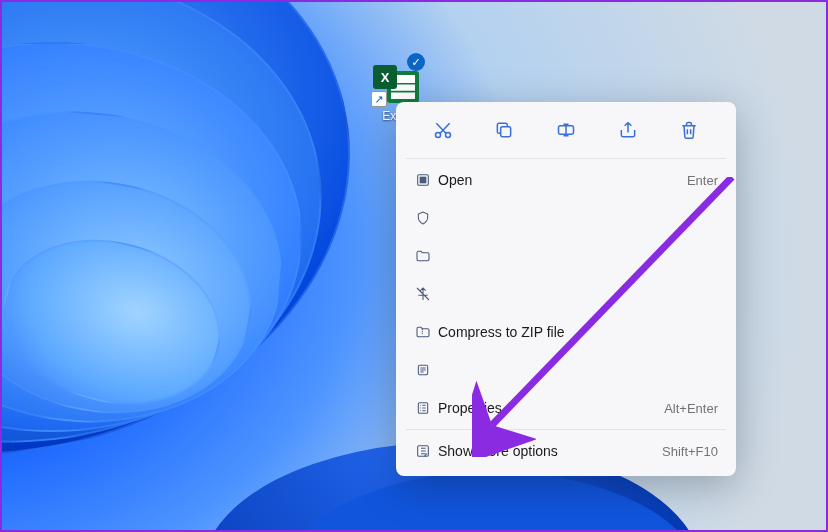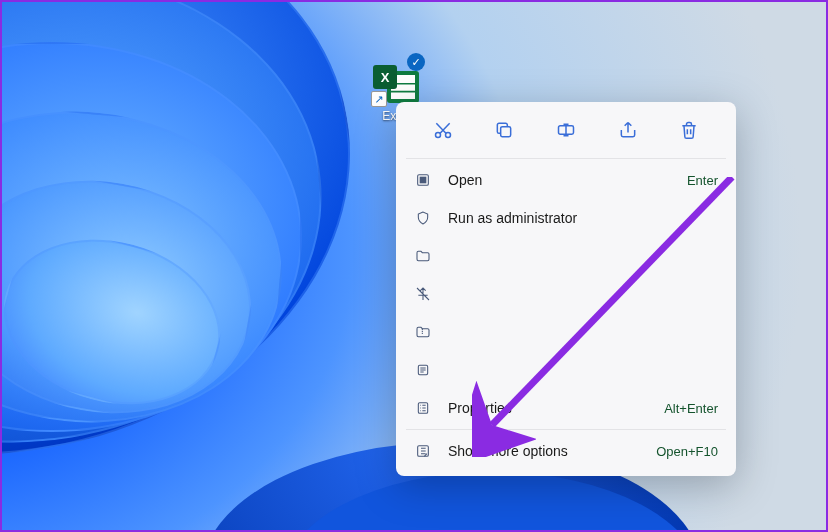--- a/index.html
+++ b/index.html
@@ -82,34 +82,34 @@
   border-radius: 4px;
   color: #3a6ed8;
 }
 .iconbar .ib svg { width: 20px; height: 20px; }
 .sep { height: 1px; background: #e3e3e6; margin: 2px 4px; }
 .item {
   display: flex;
   align-items: center;
   padding: 10px 12px;
   border-radius: 4px;
-  gap: 16px;
+  gap: 6px;
 }
 .item .mi {
   width: 18px;
   height: 18px;
   flex: 0 0 18px;
   color: #4a5a7a;
   display: flex;
   align-items: center;
   justify-content: center;
 }
 .item .mi svg { width: 16px; height: 16px; }
 .item .lbl { flex: 1; }
-.item .acc { color: #14532d; font-size: 13px; }
+.item .acc { color: #737373; font-size: 13px; }
 .arrow {
   position: absolute;
   left: 470px;
   top: 175px;
   pointer-events: none;
 }
 </style>
 </head>
 <body>
 
@@ -178,21 +178,20 @@
     <span class="lbl">Open</span>
     <span class="acc">Enter</span>
   </div>
 
   <div class="item">
     <span class="mi">
       <svg viewBox="0 0 24 24" fill="none" stroke="currentColor" stroke-width="1.6">
           <path d="M12 3 5 6v5c0 5 3 8 7 10 4-2 7-5 7-10V6l-7-3z"></path>
         </svg>
     </span>
-    <span class="lbl">Run as administrator</span>
   </div>
 
   <div class="item">
     <span class="mi">
       <svg viewBox="0 0 24 24" fill="none" stroke="currentColor" stroke-width="1.6">
           <path d="M3 7a2 2 0 0 1 2-2h4l2 2h8a2 2 0 0 1 2 2v8a2 2 0 0 1-2 2H5a2 2 0 0 1-2-2V7z"></path>
         </svg>
     </span>
   </div>
 
@@ -204,20 +203,21 @@
     </span>
   </div>
 
   <div class="item">
     <span class="mi">
       <svg viewBox="0 0 24 24" fill="none" stroke="currentColor" stroke-width="1.6">
           <path d="M3 7a2 2 0 0 1 2-2h4l2 2h8a2 2 0 0 1 2 2v8a2 2 0 0 1-2 2H5a2 2 0 0 1-2-2V7z"></path>
           <path d="M11 7v2m0 1v2m0 1v2"></path>
         </svg>
     </span>
+    <span class="lbl">Compress to ZIP file</span>
   </div>
 
   <div class="item">
     <span class="mi">
       <svg viewBox="0 0 24 24" fill="none" stroke="currentColor" stroke-width="1.6">
           <rect x="5" y="5" width="14" height="14" rx="2"></rect>
           <path d="M8 9h8M8 12h8M8 15h5"></path>
         </svg>
     </span>
   </div>
@@ -236,21 +236,21 @@
   <div class="sep"></div>
 
   <div class="item">
     <span class="mi">
       <svg viewBox="0 0 24 24" fill="none" stroke="currentColor" stroke-width="1.6">
           <rect x="4" y="4" width="16" height="16" rx="2"></rect>
           <path d="M9 8h7M9 12h7M9 16h7M12 4v0M14 20l4-4"></path>
         </svg>
     </span>
     <span class="lbl">Show more options</span>
-    <span class="acc">Open+F10</span>
+    <span class="acc">Shift+F10</span>
   </div>
 </div>
 
 <svg class="arrow" width="280" height="280">
   <defs>
     <marker id="ah" markerWidth="12" markerHeight="12" refX="3" refY="6" orient="auto">
       <path d="M0,0 L12,6 L0,12 L3,6 z" fill="#8a2be2"></path>
     </marker>
   </defs>
   <line x1="260" y1="0" x2="20" y2="248" stroke="#8a2be2" stroke-width="7" marker-end="url(#ah)"></line>

